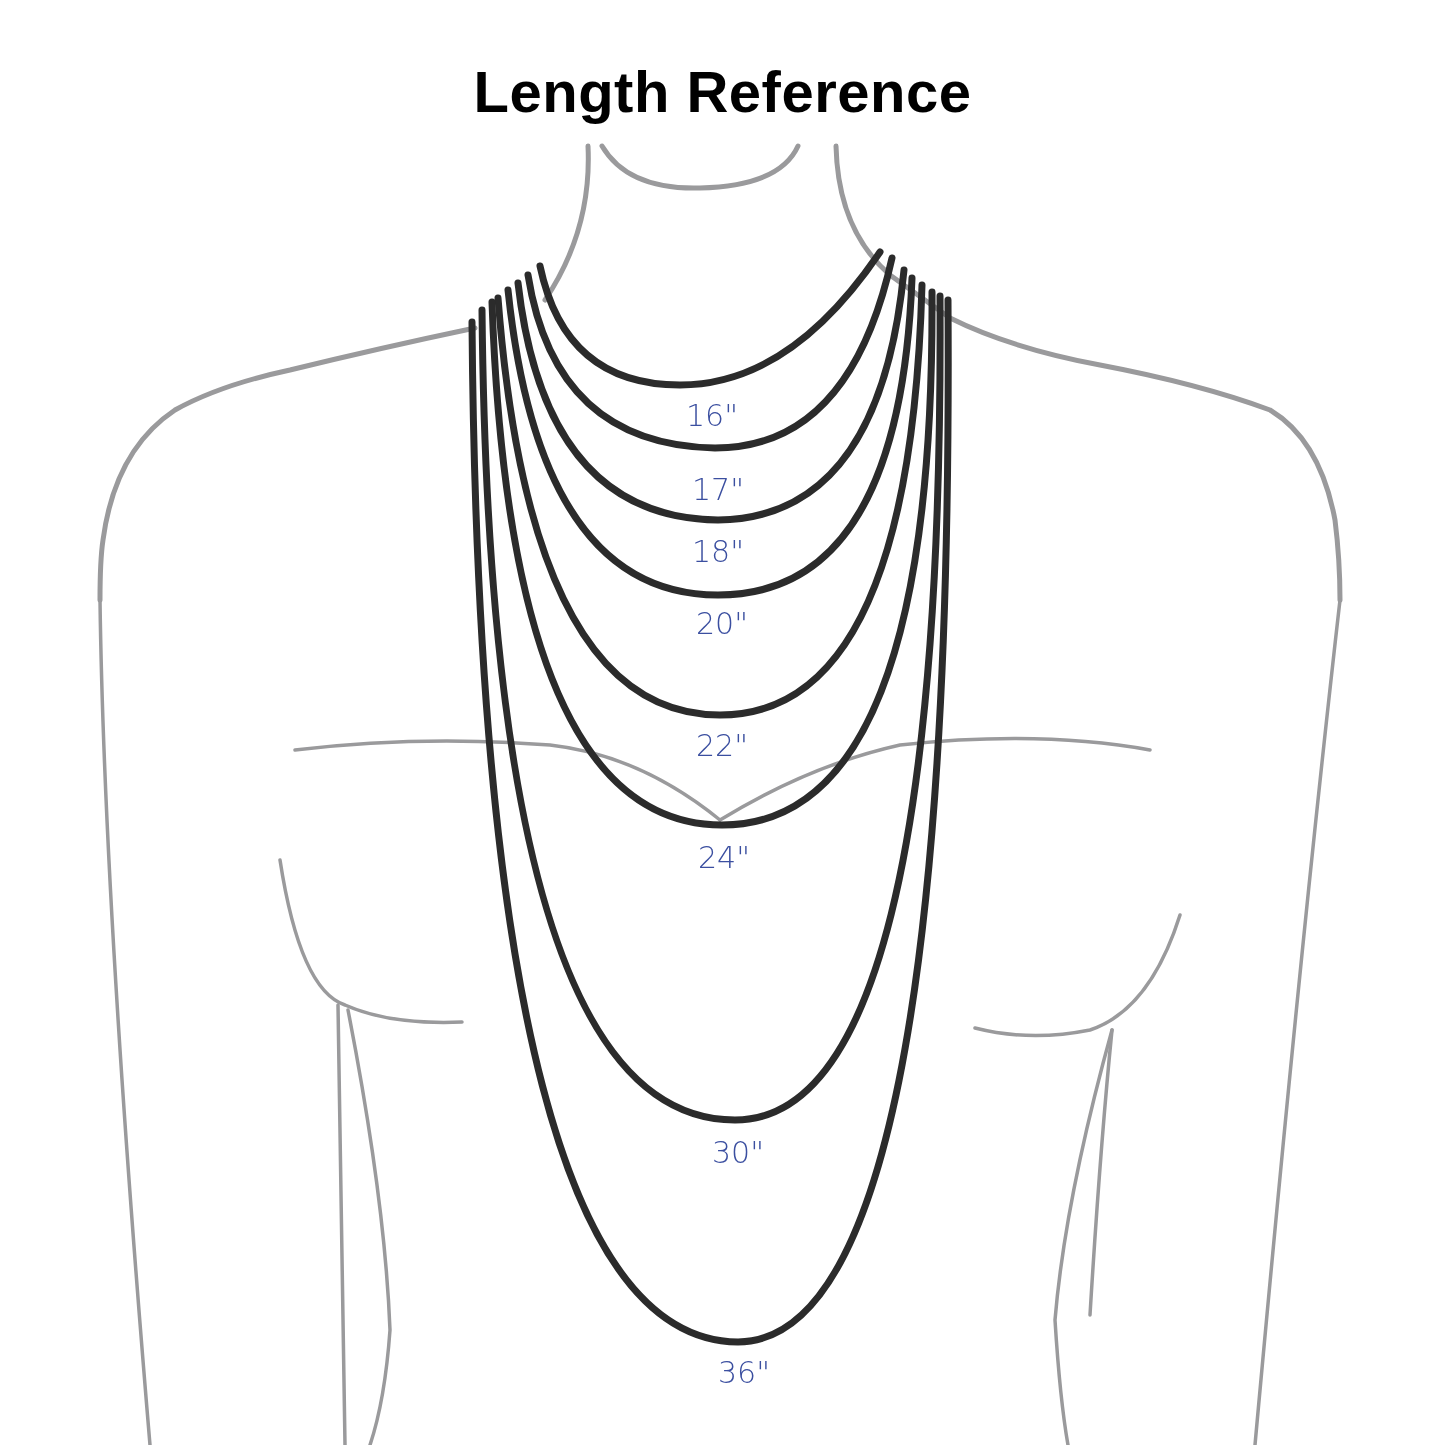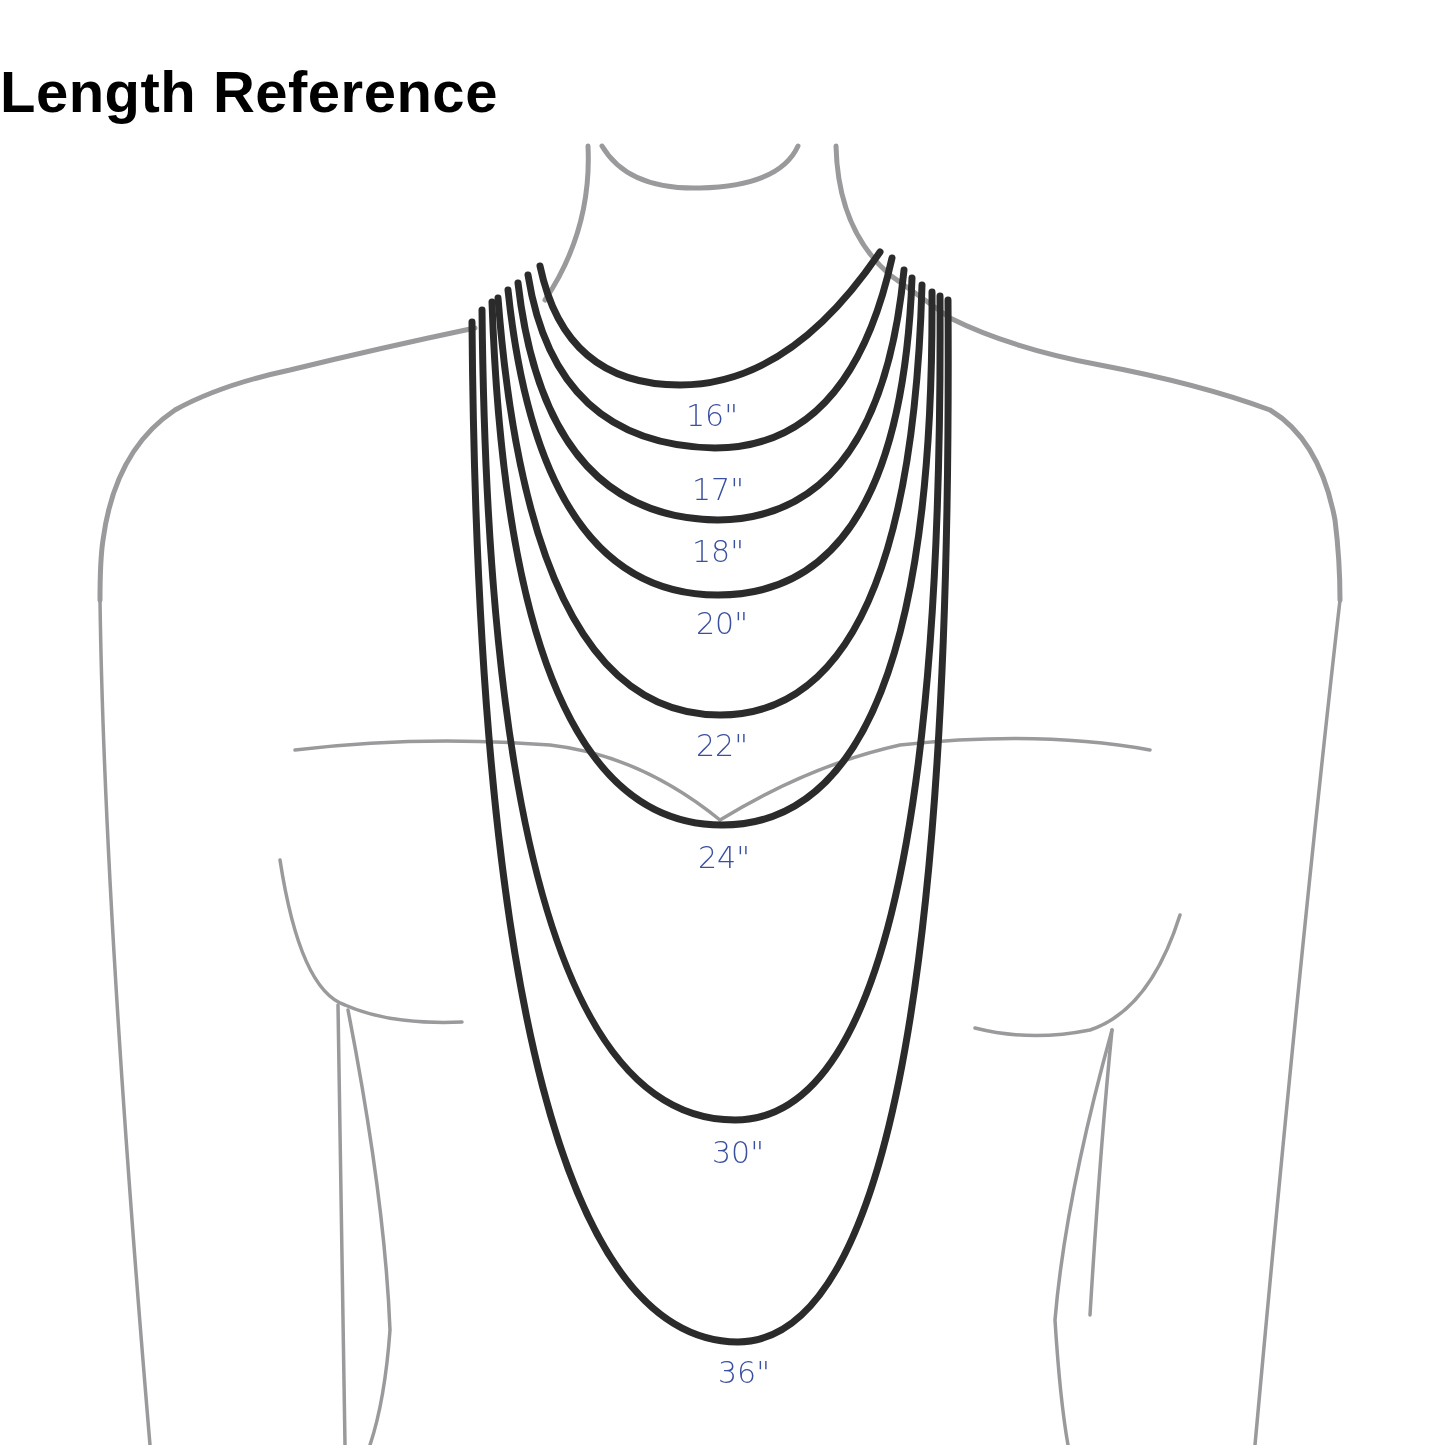--- a/index.html
+++ b/index.html
@@ -1,18 +1,19 @@
 <!DOCTYPE html>
 <html><head>
   <meta charset="utf-8">
   <style>
     html, body { margin: 0; padding: 0; background: #ffffff; }
     body { width: 1445px; height: 1445px; position: relative; overflow: hidden; }
     .title {
       position: absolute; left: 0; top: 52px; width: 1445px;
+      text-align: center;
       font-family: "Liberation Sans", "DejaVu Sans", sans-serif;
       font-weight: bold; font-size: 58px; color: #000000;
       letter-spacing: 0.5px; line-height: 80px;
     }
     svg.figure { position: absolute; left: 0; top: 0; }
     .body-line { fill: none; stroke: #9a9a9c; stroke-width: 5; stroke-linecap: round; }
     .body-thin { fill: none; stroke: #9a9a9c; stroke-width: 3.5; stroke-linecap: round; }
     .chain { fill: none; stroke: #2b2b2b; stroke-width: 7; stroke-linecap: round; }
     .label {
       position: absolute;

